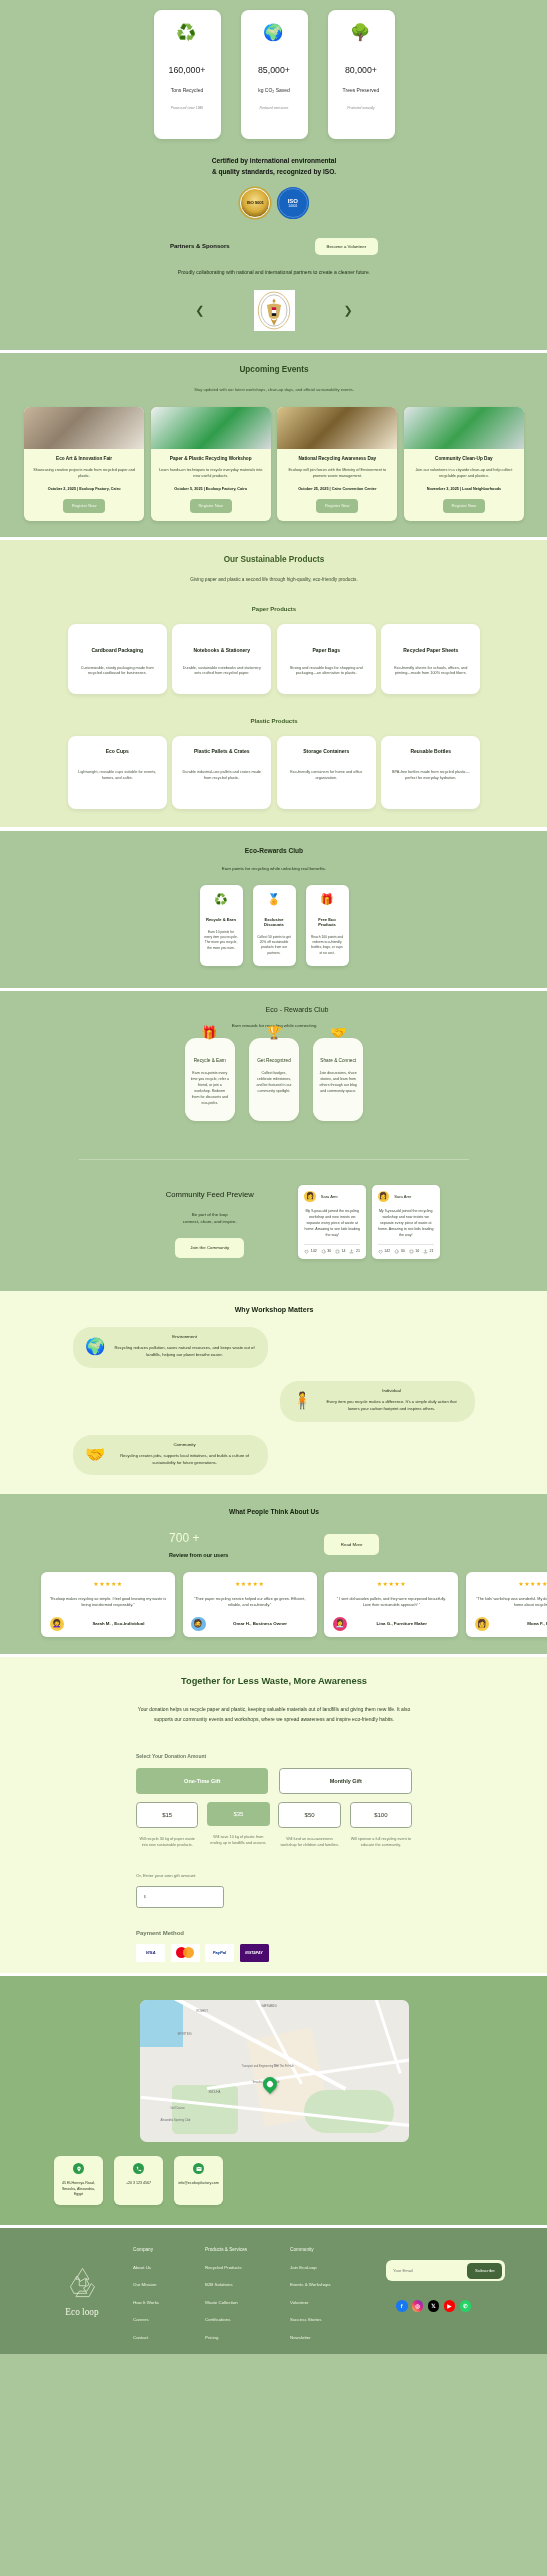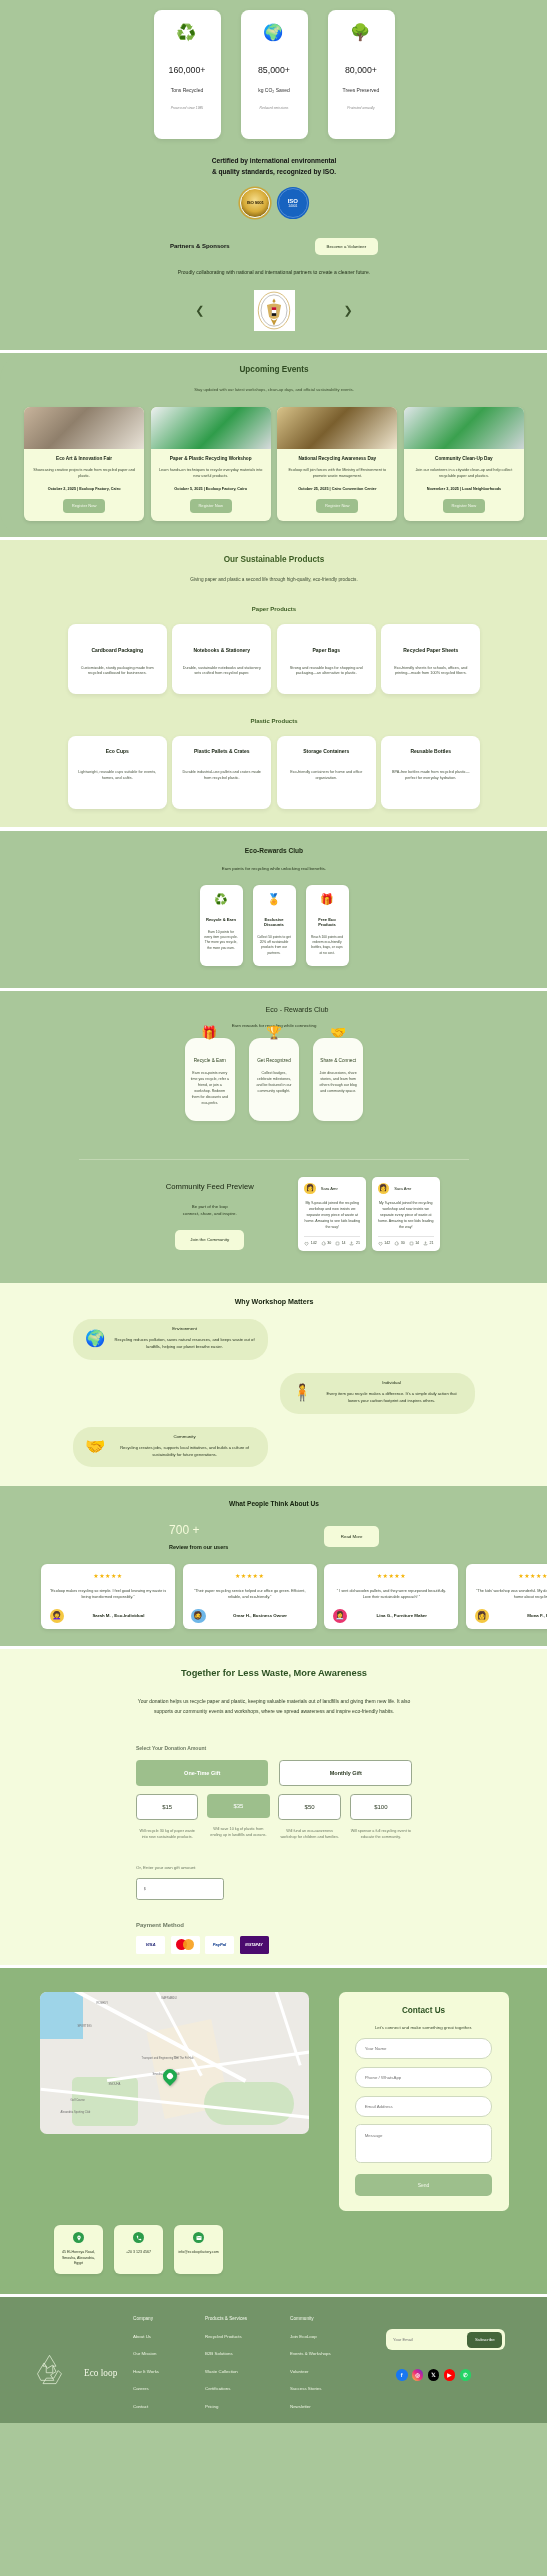--- a/index.html
+++ b/index.html
@@ -269,21 +269,21 @@
     width:49px; background:#f4fbd9; border-radius:6px; padding:7.1px 4.4px 7.1px;
     text-align:center; box-shadow:0 1.1px 2.7px rgba(0,0,0,.06);
   }
   .info-ico { width:11px; height:11px; border-radius:50%; background:#2c9c4b; margin:0 auto; display:flex; align-items:center; justify-content:center; }
   .info-ico svg { width:6px; height:6px; fill:#fff; }
   .info-txt { font-size:3.6px; color:#2b3722; line-height:1.6; margin-top:6.6px; }
 
   
   .footer { background:#739468; padding:18.6px 0 14.2px; }
   .footer-grid { display:flex; padding:0 31px; gap:0; }
-  .f-brand { width:102px; display:flex; align-items:center; padding-top:17.5px;gap:16px; }
+  .f-brand { width:102px; display:flex; flex-direction:column; align-items:center; padding-top:17.5px; }
   .f-logo svg { width:37px; height:36px; }
   .f-logo-text { font-family:"Liberation Serif", serif; font-size:9.3px; color:#f2f7e6; margin-top:4.4px; }
   .f-col { width:72px; }
   .f-col.wide { width:85px; }
   .f-head { font-size:4.7px; color:#f4f9ec; }
   .f-link { font-size:4.4px; color:#eef5e3; margin-top:12.6px; cursor:pointer; }
   .f-link:first-of-type { margin-top:16.4px; }
   .f-right { flex:1; padding-left:11px; padding-top:13px; }
   .subs-box { width:119px; background:#f4fbd9; border-radius:6px; padding:2.7px; display:flex; align-items:center; }
   .subs-input { flex:1; border:none; background:transparent; font-size:4.1px; font-family:inherit; color:#5d6b52; padding:4.4px 4.4px; outline:none; }
@@ -497,21 +497,21 @@
     <div class="rw2-card">
       <div class="rw2-emoji">🤝</div>
       <div class="rw2-title">Share &amp; Connect</div>
       <div class="rw2-desc">Join discussions, share stories, and learn from others through our blog and community space.</div>
     </div>
   </div>
 </section>
 
 <section class="section feed">
   <div class="hr-soft"></div>
-  <div class="feed-wrap" style="margin-top:18px;">
+  <div class="feed-wrap" style="margin-top:26px;">
     <div class="feed-left">
       <h2>Community Feed Preview</h2>
       <p>
         <span>Be part of the loop</span><br>
         <span>connect, share, and inspire.</span>
       </p>
       <button class="btn-join">Join the Community</button>
     </div>
     <div class="feed-posts">
       <div class="post-card">
@@ -724,29 +724,20 @@
       <div class="map-lbl" style="left:122px;top:5.5px;">KAFR ABDU</div>
       <div class="map-lbl" style="left:38px;top:33px;">SPORTING</div>
       <div class="map-lbl" style="left:69px;top:91px;">SMOUHA</div>
       <div class="map-lbl" style="left:31px;top:107px;">Golf Course</div>
       <div class="map-lbl" style="left:113px;top:81px;">Smouha Sporting Club</div>
       <div class="map-lbl" style="left:21px;top:119px;">Alexandria Sporting Club</div>
       <div class="map-lbl" style="left:134px;top:65px;">TFH The Fit Hub</div>
       <div class="map-lbl" style="left:102px;top:65px;">Transport and Engineering Co</div>
       <div class="map-pin"></div>
     </div>
-    <div class="contact-card">
-      <h2>Contact Us</h2>
-      <div class="sub">Let's connect and make something great together.</div>
-      <input class="c-input" type="text" placeholder="Your Name" style="">
-      <input class="c-input" type="text" placeholder="Phone / WhatsApp" style="">
-      <input class="c-input" type="text" placeholder="Email Address" style="">
-      <textarea class="c-textarea" placeholder="Message" style=""></textarea>
-      <button class="btn-send">Send</button>
-    </div>
   </div>
   <div class="contact-info">
     <div class="info-card">
       <div class="info-ico">
         <svg viewBox="0 0 24 24">
             <path d="M12 2a7 7 0 00-7 7c0 5 7 13 7 13s7-8 7-13a7 7 0 00-7-7zm0 9.5A2.5 2.5 0 1112 6.5a2.5 2.5 0 010 5z"></path>
           </svg>
       </div>
       <div class="info-txt">45 El-Horreya Road, Smouha, Alexandria, Egypt</div>
     </div>

